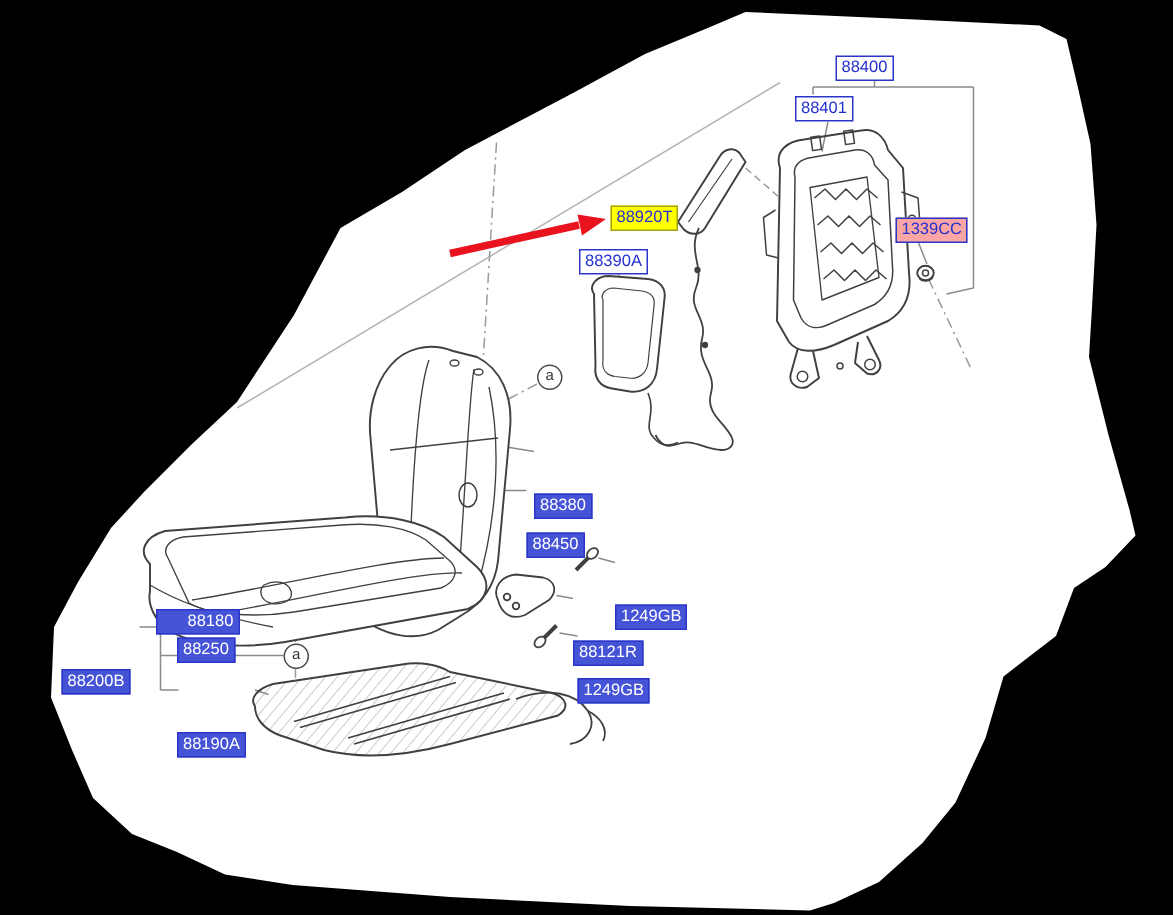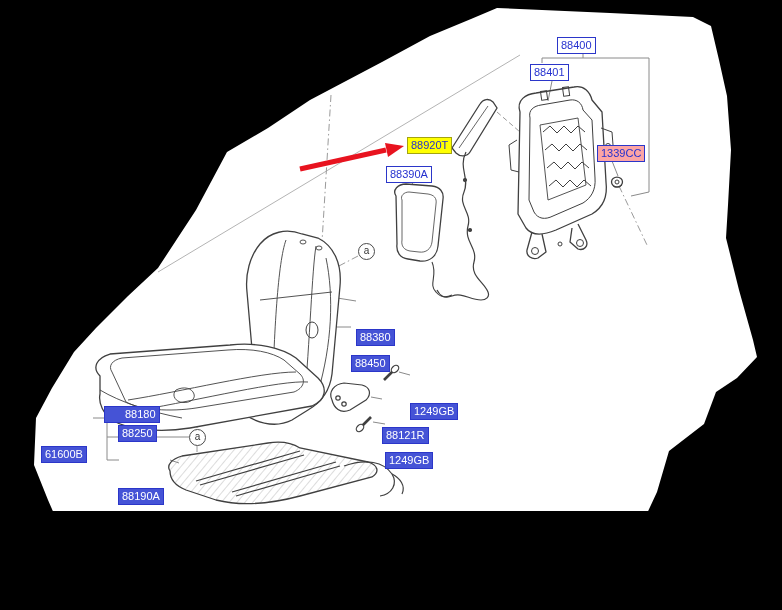--- a/index.html
+++ b/index.html
@@ -1,16 +1,16 @@
 <!DOCTYPE html>
 <html><head>
 <meta charset="utf-8">
 <style>
   html,body{margin:0;padding:0;background:#000;}
-  #stage{position:relative;width:782px;height:511px;background:#000;overflow:hidden;
+  #stage{position:relative;width:782px;height:610px;background:#000;overflow:hidden;
          font-family:"Liberation Sans",sans-serif;}
   #art{position:absolute;left:0;top:0;}
   .plabel{position:absolute;font-size:11px;line-height:13px;height:13px;
           padding:1px 3px;border:1px solid #2b36c9;white-space:nowrap;cursor:pointer;
           font-family:"Liberation Sans",sans-serif;}
   .plabel.normal{background:#ffffff;color:#2531cf;}
   .plabel.selected{background:#4553d6;color:#ffffff;border-color:#2b36c9;margin-top:36px;}
   .plabel.highlight{background:#ffff00;color:#2531cf;border-color:#a3a312;}
   .plabel.visited{background:#fca5a5;color:#2531cf;}
   .callout{position:absolute;width:15px;height:15px;border:1.4px solid #4a4a4a;border-radius:50%;
@@ -190,19 +190,19 @@
   <div class="plabel visited" style="left:597px;top:145px;">1339CC</div>
   <div class="plabel highlight" style="left:407px;top:137px;">88920T</div>
   <div class="plabel normal" style="left:386px;top:166px;">88390A</div>
   <div class="plabel selected" style="left:356px;top:293px;">88380</div>
   <div class="plabel selected" style="left:351px;top:319px;">88450</div>
   <div class="plabel selected" style="left:410px;top:367px;">1249GB</div>
   <div class="plabel selected" style="left:382px;top:391px;">88121R</div>
   <div class="plabel selected" style="left:385px;top:416px;">1249GB</div>
   <div class="plabel selected" style="left:104px;top:370px;padding-left:20px;">88180</div>
   <div class="plabel selected" style="left:118px;top:389px;">88250</div>
-  <div class="plabel selected" style="left:41px;top:410px;">61600B</div>
+  <div class="plabel selected" style="left:41px;top:410px;">88200B</div>
   <div class="plabel selected" style="left:118px;top:452px;">88190A</div>
 
   <div class="callout" style="left:358px;top:243px;">a</div>
   <div class="callout" style="left:189px;top:429px;">a</div>
 
 </div>
 
 </body></html>

